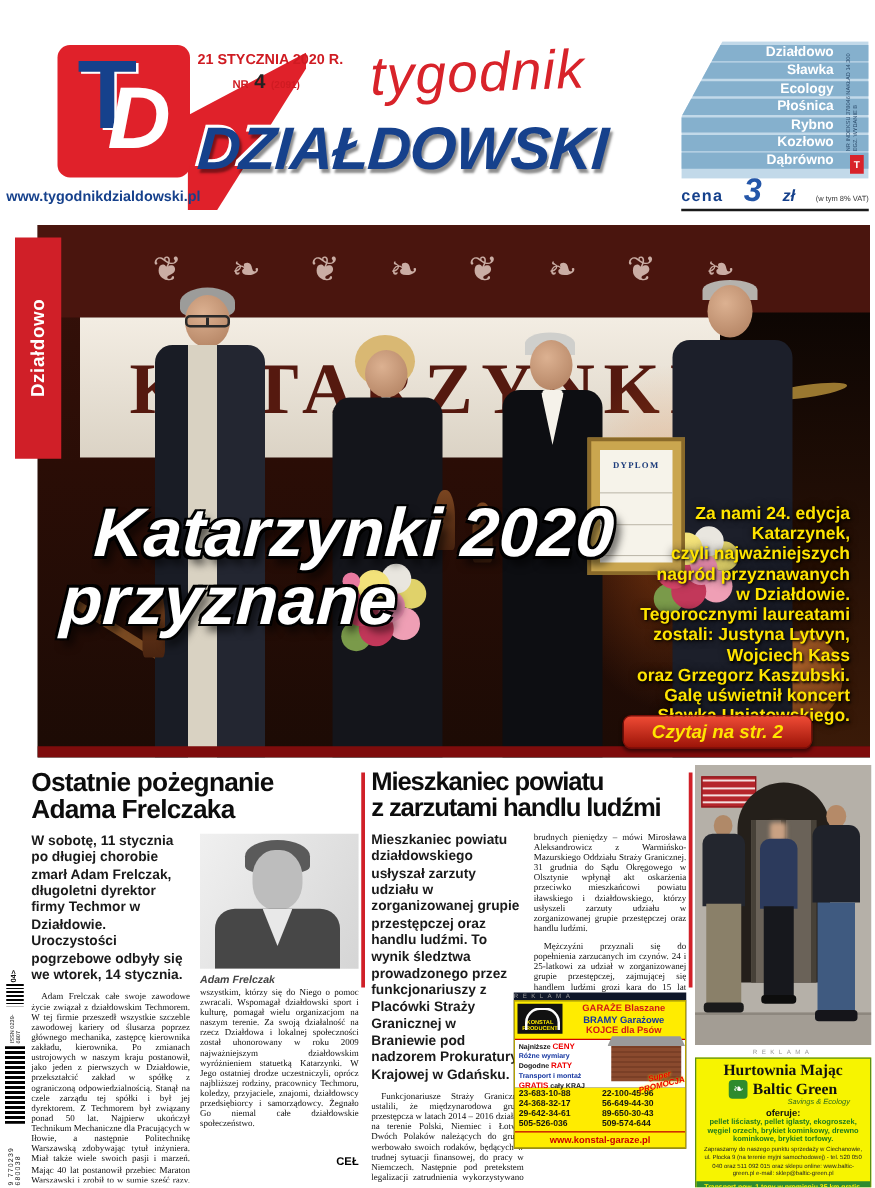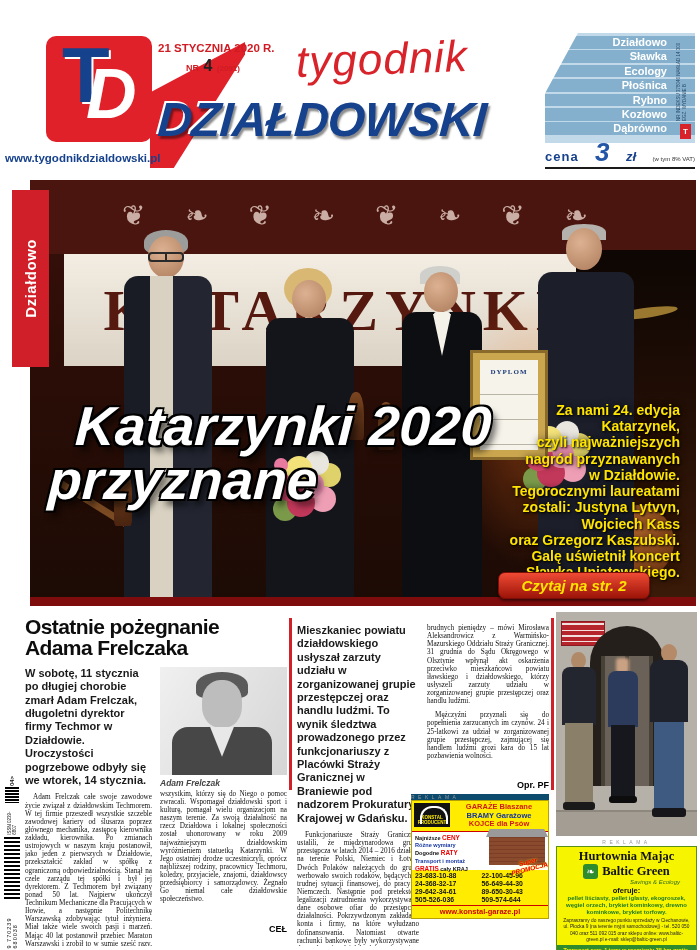--- a/index.html
+++ b/index.html
@@ -157,21 +157,21 @@
              border-radius:50% 50% 20% 20%; }
   .po-face { position:absolute; left:42px; top:13px; width:40px; height:48px; background:#bdbdbd;
              border-radius:45%; }
   .po-body { position:absolute; left:12px; top:60px; width:100px; height:48px; background:#474747;
              border-radius:16px 16px 0 0; }
   .po-shirt { position:absolute; left:50px; top:60px; width:24px; height:30px; background:#e8e8e8;
               clip-path:polygon(0 0,100% 0,50% 100%); }
   .reklama { font-size:5px; letter-spacing:3.5px; color:#999; }
 
   
-  .garage-wrap { position:absolute; left:411px; top:182px; width:138px; background:#0c4a6e; z-index:6; }
+  .garage-wrap { position:absolute; left:411px; top:182px; width:138px; background:#0f172a; z-index:6; }
   .garage { border:1px solid #b5a100; width:100%; }
   .g-head { display:flex; gap:2px; background:#ffec00; padding:2px; border-bottom:1px solid #c00; }
   .g-logo { width:36px; height:24px; background:#111; color:#ffec00; font-size:4.5px; font-weight:bold;
             text-align:center; line-height:1.2; padding-top:12px; position:relative; overflow:hidden; }
   .g-logo::before { content:""; position:absolute; left:6px; top:3px; width:24px; height:16px;
                     border:2px solid #fff; border-bottom:none; border-radius:12px 12px 0 0; }
   .g-titles { flex:1; text-align:center; font-weight:bold; font-size:7.5px; line-height:1.15; }
   .gt1, .gt3 { color:#d01818; } .gt2 { color:#1536a0; }
   .g-mid { position:relative; height:38px; background:#fff; padding:2px 0 0 3px; }
   .gf { font-size:5.6px; font-weight:bold; line-height:1.3; color:#111; }
@@ -379,20 +379,24 @@
           <div class="caption">Adam Frelczak</div>
           <p class="body first">wszystkim, którzy się do Niego o pomoc zwracali. Wspomagał działdowski sport i kulturę, pomagał wielu organizacjom na naszym terenie. Za swoją działalność na rzecz Działdowa i lokalnej społeczności został uhonorowany w roku 2009 najważniejszym działdowskim wyróżnieniem statuetką Katarzynki. W Jego ostatniej drodze uczestniczyli, oprócz najbliższej rodziny, pracownicy Techmoru, koledzy, przyjaciele, znajomi, działdowscy przedsiębiorcy i samorządowcy. Żegnało Go niemal całe działdowskie społeczeństwo.</p>
           <div class="sig">CEŁ</div>
         </div>
       </div>
     </article>
 
     <div class="vdiv d1"></div>
 
     <article class="art-mid">
+      <h2>
+        <span>Mieszkaniec powiatu</span>
+        <span>z zarzutami handlu ludźmi</span>
+      </h2>
       <div class="cols">
         <div class="col">
           <p class="lead">Mieszkaniec powiatu działdowskiego usłyszał zarzuty udziału w zorganizowanej grupie przestępczej oraz handlu ludźmi. To wynik śledztwa prowadzonego przez funkcjonariuszy z Placówki Straży Granicznej w Braniewie pod nadzorem Prokuratury Krajowej w Gdańsku.</p>
           <p class="body ind">Funkcjonariusze Straży Granicznej ustalili, że międzynarodowa grupa przestępcza w latach 2014 – 2016 działała na terenie Polski, Niemiec i Łotwy. Dwóch Polaków należących do grupy werbowało swoich rodaków, będących w trudnej sytuacji finansowej, do pracy w Niemczech. Następnie pod pretekstem legalizacji zatrudnienia wykorzystywano dane osobowe ofiar do przestępczej działalności. Pokrzywdzonym zakładano konta i firmy, na które wyłudzano dofinansowania. Natomiast otwarte rachunki bankowe były wykorzystywane do opłacenia działalności związanej z wprowadzeniem do obiegu fałszywych dokumentów oraz praniem</p>
         </div>
         <div class="col">
           <p class="body first">brudnych pieniędzy – mówi Mirosława Aleksandrowicz z Warmińsko-Mazurskiego Oddziału Straży Granicznej. 31 grudnia do Sądu Okręgowego w Olsztynie wpłynął akt oskarżenia przeciwko mieszkańcowi powiatu iławskiego i działdowskiego, którzy usłyszeli zarzuty udziału w zorganizowanej grupie przestępczej oraz handlu ludźmi.</p>
           <p class="body ind">Mężczyźni przyznali się do popełnienia zarzucanych im czynów. 24 i 25-latkowi za udział w zorganizowanej grupie przestępczej, zajmującej się handlem ludźmi grozi kara do 15 lat pozbawienia wolności.</p>
           <div class="sig">Opr. PF</div>
         </div>

